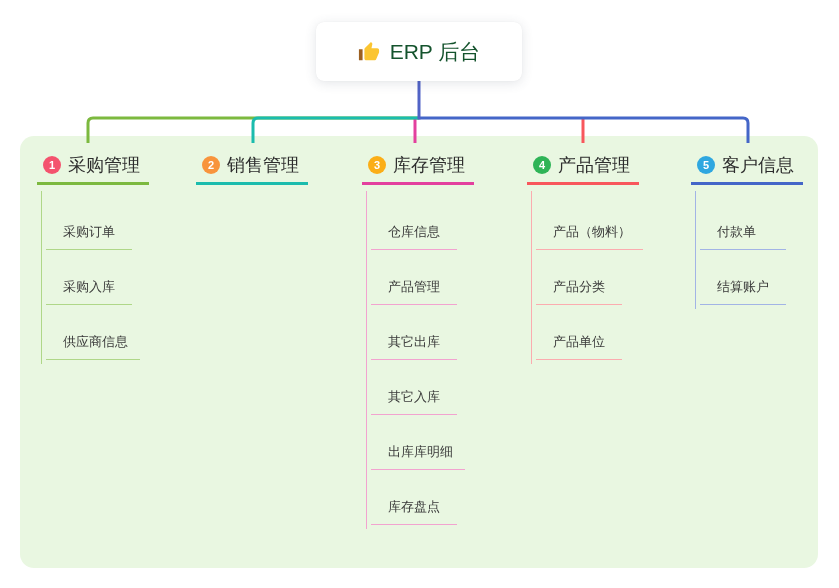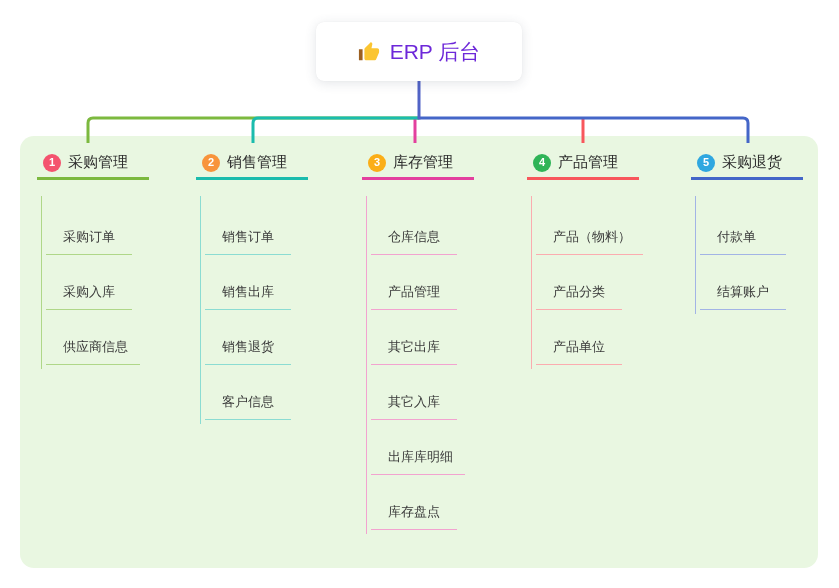--- a/index.html
+++ b/index.html
@@ -14,41 +14,41 @@
   .panel{
     position:absolute;left:20px;top:136px;width:798px;height:432px;
     border-radius:14px;
   }
 
   .root-card{
     position:absolute;left:316px;top:22px;width:206px;height:59px;
     background:#ffffff;border-radius:8px;
     box-shadow:0 2px 12px rgba(60,70,90,.14),0 0 1px rgba(0,0,0,.08);
     display:flex;align-items:center;justify-content:center;gap:10px;
-    font-size:21px;font-weight:500;color:#6d28d9;
+    font-size:21px;font-weight:500;color:#14532d;
   }
   .root-card .thumb{width:22px;height:22px;flex:0 0 auto;}
 
   .branch{position:absolute;top:152px;width:150px;}
   .branch-header{
     box-sizing:border-box;width:112px;
     display:flex;align-items:center;gap:7px;
     padding:1px 0 5px 6px;
     border-bottom:3px solid var(--line);
     cursor:default;
   }
   .badge{
     width:18px;height:18px;border-radius:50%;flex:0 0 auto;
     display:inline-flex;align-items:center;justify-content:center;
     color:#fff;font-size:11px;font-weight:700;line-height:1;
   }
-  .branch-label{font-size:15px;font-weight:500;color:#2d2d2d;white-space:nowrap;}
+  .branch-label{font-size:18px;font-weight:500;color:#2d2d2d;white-space:nowrap;}
 
   ul.items{
-    list-style:none;margin:16px 0 0 4px;padding:4px;
+    list-style:none;margin:6px 0 0 4px;padding:4px;
     border-left:1.5px solid var(--light);
   }
   ul.items li{
     box-sizing:border-box;height:55px;width:max-content;min-width:86px;
     display:flex;align-items:flex-end;
     padding:0 12px 8px 17px;
     border-bottom:1.5px solid var(--light);
     font-size:13px;color:#3a3a3a;white-space:nowrap;
   }
 </style>
@@ -86,26 +86,20 @@
         <li>采购入库</li>
         <li>供应商信息</li>
       </ul>
   </section>
 
   <section class="branch" style="left: 196px; --line: #1BBCAD; --light: #8BDCD2;">
     <div class="branch-header">
       <span class="badge" style="background: rgb(248, 148, 60);">2</span>
       <span class="branch-label">销售管理</span>
     </div>
-    <ul class="items">
-        <li>销售订单</li>
-        <li>销售出库</li>
-        <li>销售退货</li>
-        <li>客户信息</li>
-      </ul>
   </section>
 
   <section class="branch" style="left: 362px; --line: #E3409E; --light: #F2A3CF;">
     <div class="branch-header">
       <span class="badge" style="background: rgb(251, 174, 23);">3</span>
       <span class="branch-label">库存管理</span>
     </div>
     <ul class="items">
         <li>仓库信息</li>
         <li>产品管理</li>
@@ -124,20 +118,20 @@
     <ul class="items">
         <li>产品（物料）</li>
         <li>产品分类</li>
         <li>产品单位</li>
       </ul>
   </section>
 
   <section class="branch" style="left: 691px; --line: #4466C8; --light: #A2B4E5;">
     <div class="branch-header">
       <span class="badge" style="background: rgb(47, 167, 224);">5</span>
-      <span class="branch-label">采购退货</span>
+      <span class="branch-label">客户信息</span>
     </div>
     <ul class="items">
         <li>付款单</li>
         <li>结算账户</li>
       </ul>
   </section>
 </div>
 
 </body></html>

